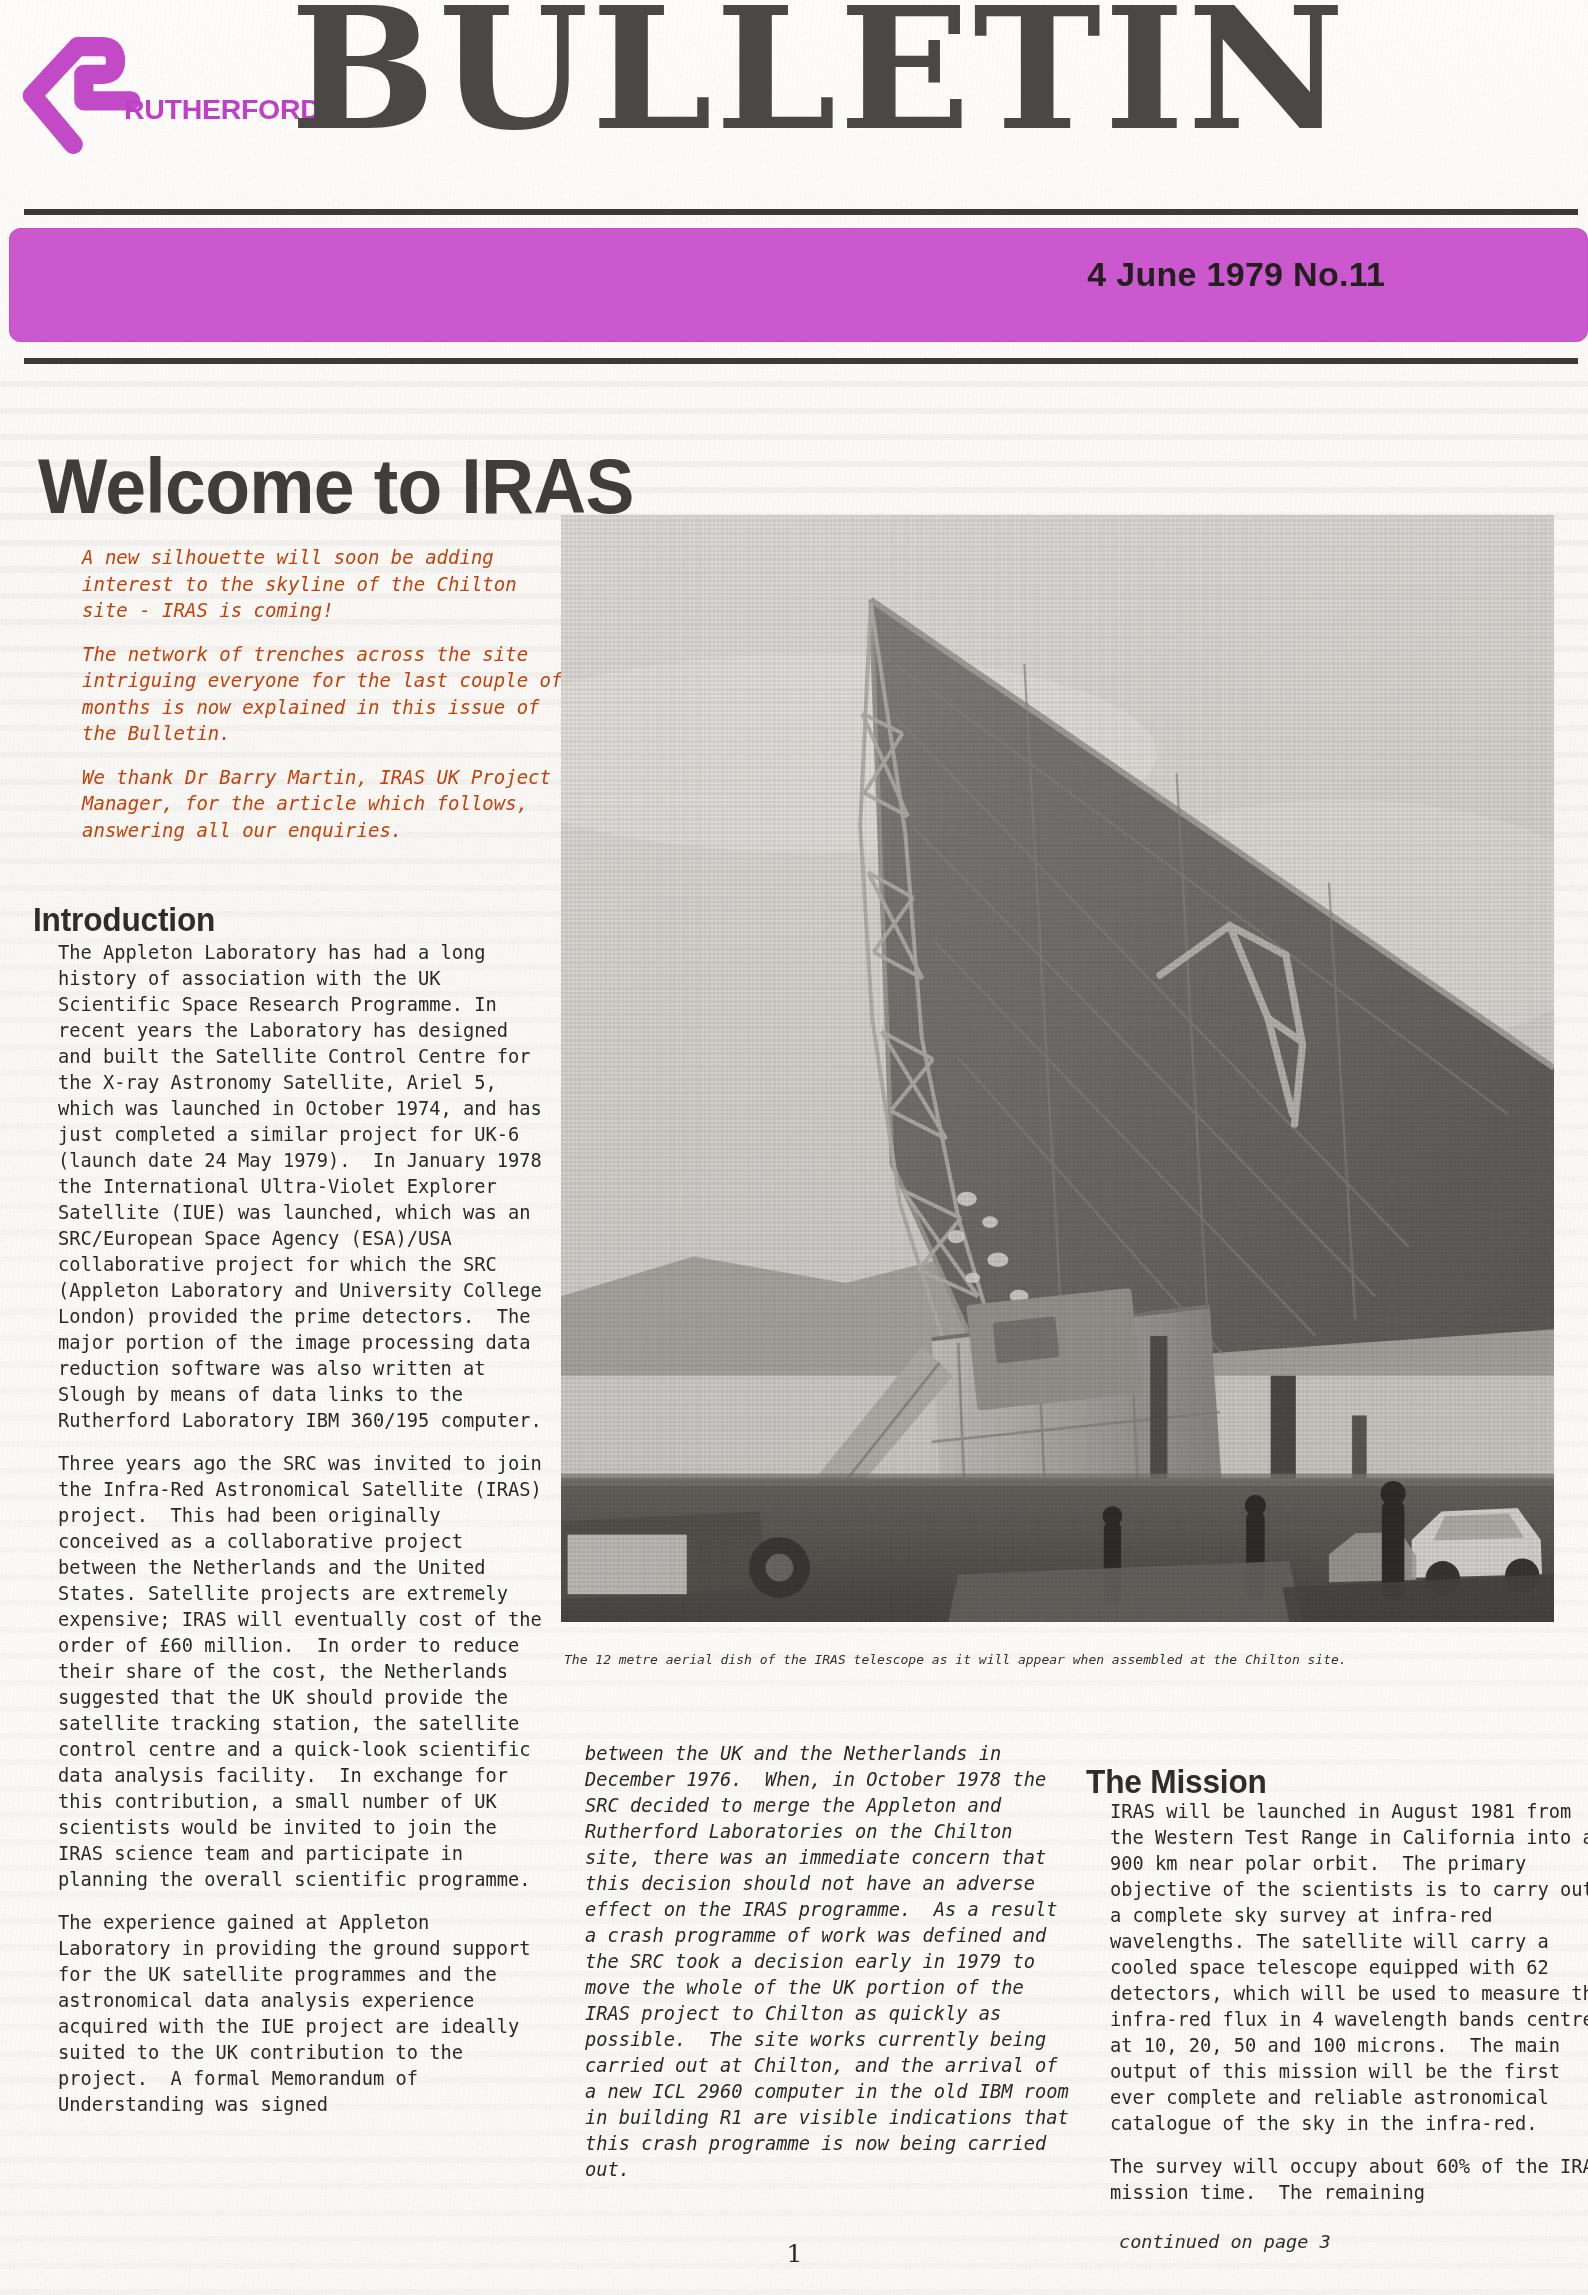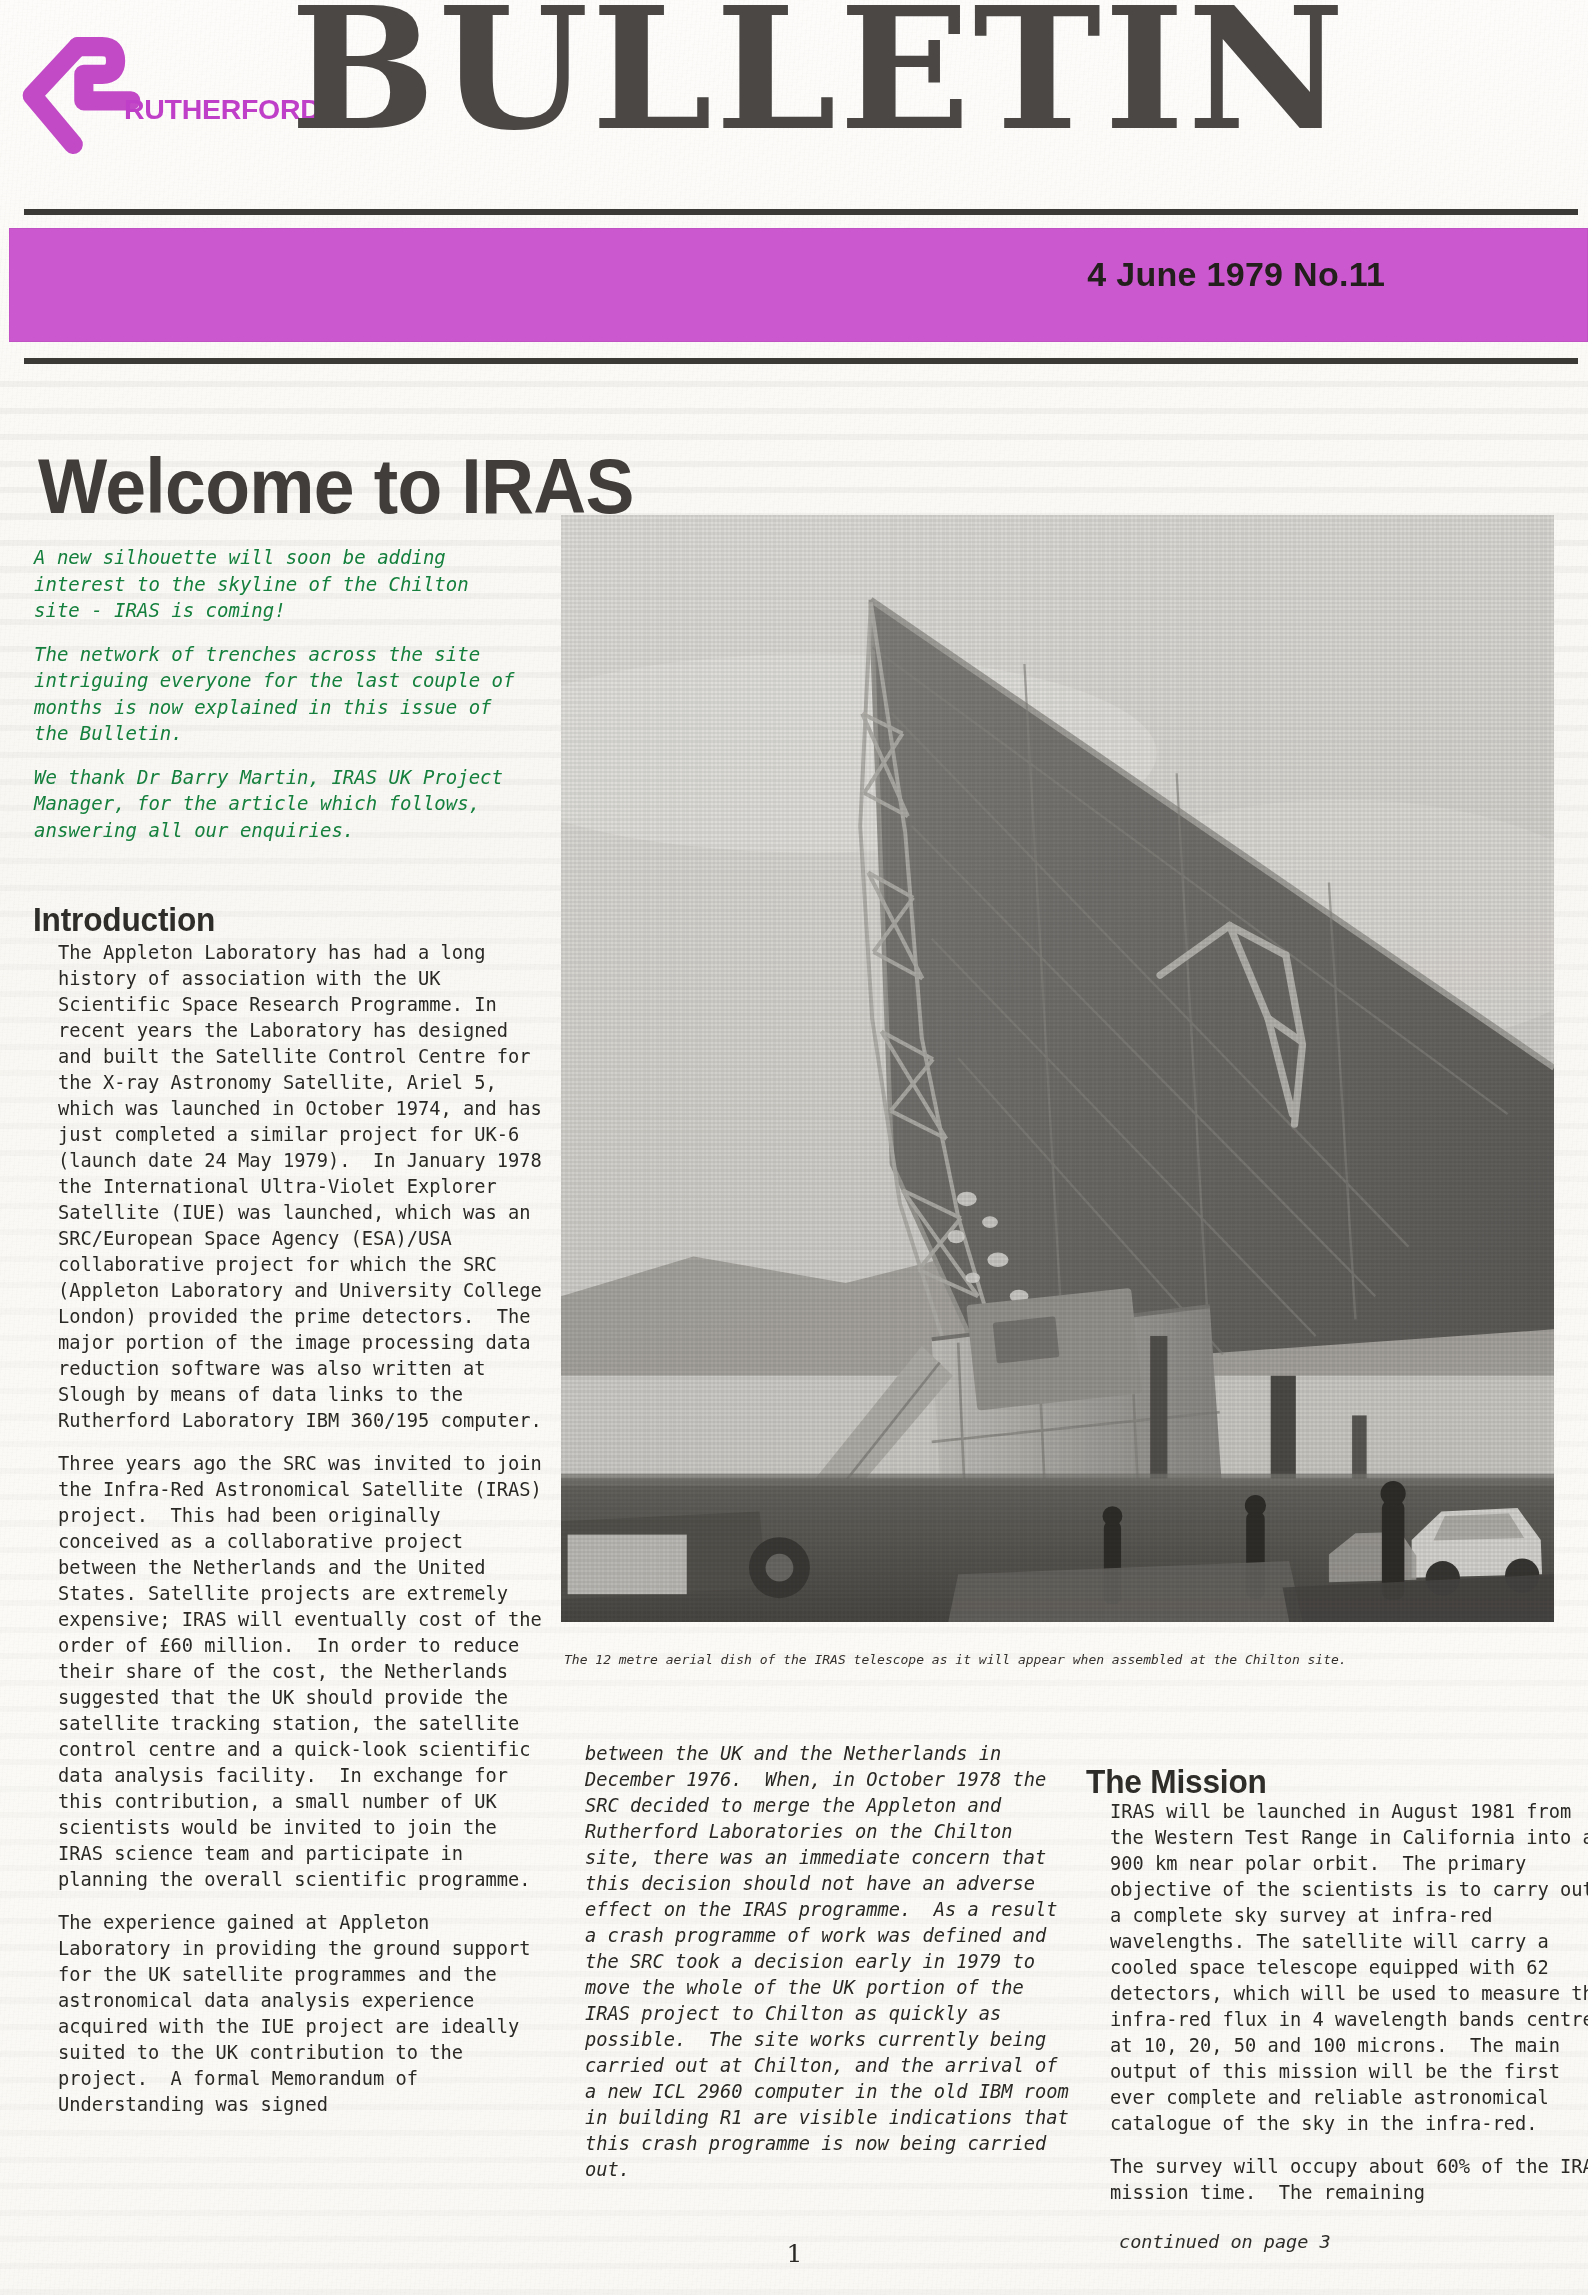--- a/index.html
+++ b/index.html
@@ -95,20 +95,21 @@
   .rule-bottom { top: 358px; height: 6px; }
 
   .banner {
     position: absolute;
     left: 9.3px;
     top: 228px;
     width: 1579px;
     height: 114px;
     background: #cc58cf;
     box-shadow: inset 0 0 0 0.7px rgba(170,70,175,0.45);
+    border-radius: 12px;
   }
   .banner-text {
     position: absolute;
     right: 203px;
     top: 26.5px;
     font-family: "Liberation Sans", sans-serif;
     font-weight: 700;
     font-size: 34px;
     color: #221f1d;
     white-space: nowrap;
@@ -127,21 +128,22 @@
     color: #403d3a;
     white-space: nowrap;
     transform: scaleX(0.94);
     transform-origin: left top;
   }
   .lead {
     font-family: "DejaVu Sans Mono", "Liberation Mono", monospace;
     font-style: italic;
     font-size: 19px;
     line-height: 26.5px;
-    color: #15803d;
+    color: #c2410c;
+    margin-left: 48px;
   }
   .lead p { margin: 0 0 17px 0; }
   .lead p:last-child { margin-bottom: 0; }
 
   .sec-head {
     font-family: "Liberation Sans", sans-serif;
     font-weight: 700;
     font-size: 34px;
     color: #2f2d2a;
     letter-spacing: -0.2px;

